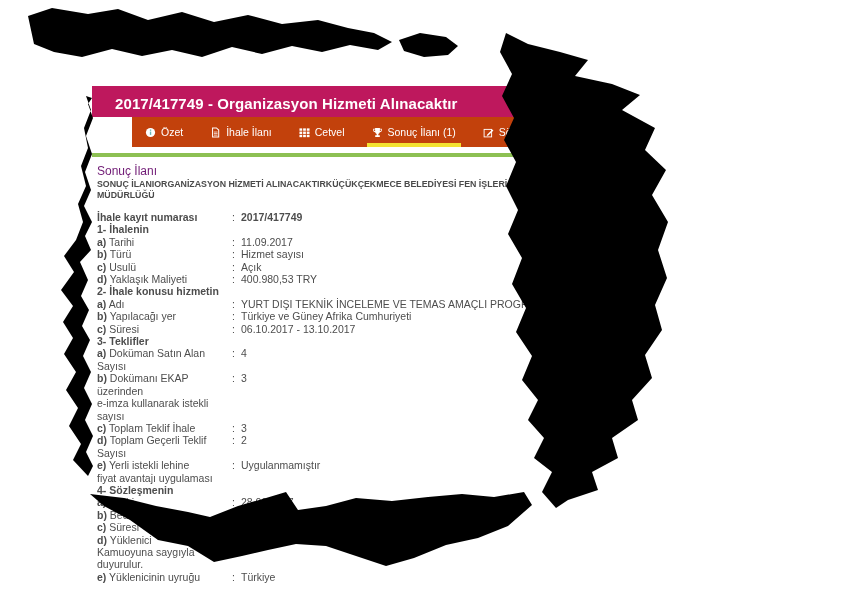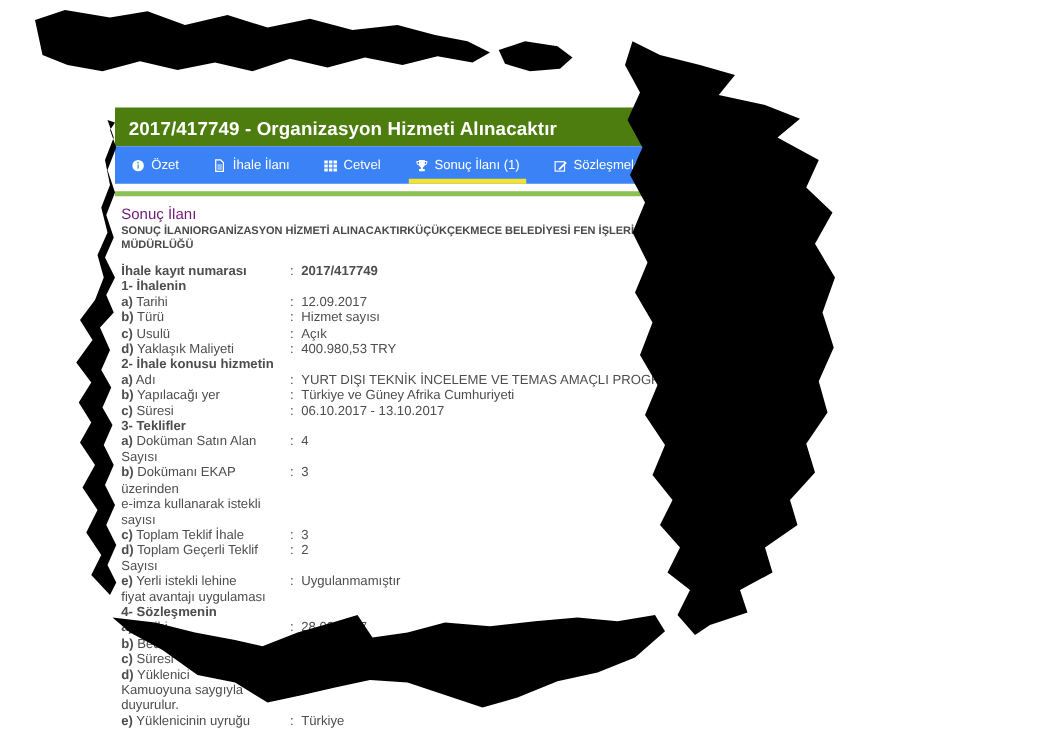--- a/index.html
+++ b/index.html
@@ -1,23 +1,23 @@
 <!DOCTYPE html>
 <html><head>
 <meta charset="utf-8">
 <style>
   html,body{margin:0;padding:0;width:850px;height:595px;overflow:hidden;background:#ffffff;
     font-family:"Liberation Sans","DejaVu Sans",sans-serif;}
   .stage{position:relative;width:850px;height:595px;background:#fff;}
 
   
   .panel{position:absolute;left:92px;top:86px;width:440px;}
-  .title-bar{background:#4d7c0f;padding:9px 12px 4px 11px;}
+  .title-bar{background:#be185d;padding:9px 12px 4px 23px;}
   .title-bar h1{margin:0;font-size:15px;line-height:18px;font-weight:bold;color:#ffffff;letter-spacing:.1px;}
-  .tab-bar{background:#3b82f6;display:flex;align-items:stretch;gap:17px;padding:0 8px;height:30px;}
+  .tab-bar{background:#c2410c;display:flex;align-items:stretch;gap:17px;padding:0 8px;height:30px;margin-left:40px;}
   .tab{display:flex;align-items:center;gap:5px;color:#ffffff;font-size:10.5px;padding:4px 5px 0 5px;
        border-bottom:4px solid transparent;cursor:pointer;white-space:nowrap;}
   .tab.active{border-bottom-color:#f3e331;}
   .tab .ic{display:inline-flex;width:11px;height:11px;}
   .divider{height:4px;background:#8dc053;margin-top:6px;}
 
   .content{padding:5px 8px 0 5px;color:#4d4d4d;}
   .content h2{margin:2px 0 1px 0;font-size:12px;font-weight:normal;color:#701a75;}
   .subheading{font-size:8.8px;font-weight:bold;color:#4a4a4a;line-height:11px;}
 
@@ -120,21 +120,21 @@
 
           <li class="row bold">
             <span class="lbl"><b class="p"></b><span>1- İhalenin</span></span>
             <span class="colon"></span>
             <span class="val"></span>
           </li>
 
           <li class="row">
             <span class="lbl"><b class="p">a)</b><span> Tarihi</span></span>
             <span class="colon">:</span>
-            <span class="val">12.09.2017</span>
+            <span class="val">11.09.2017</span>
           </li>
 
           <li class="row">
             <span class="lbl"><b class="p">b)</b><span> Türü</span></span>
             <span class="colon">:</span>
             <span class="val">Hizmet sayısı</span>
           </li>
 
           <li class="row">
             <span class="lbl"><b class="p">c)</b><span> Usulü</span></span>

